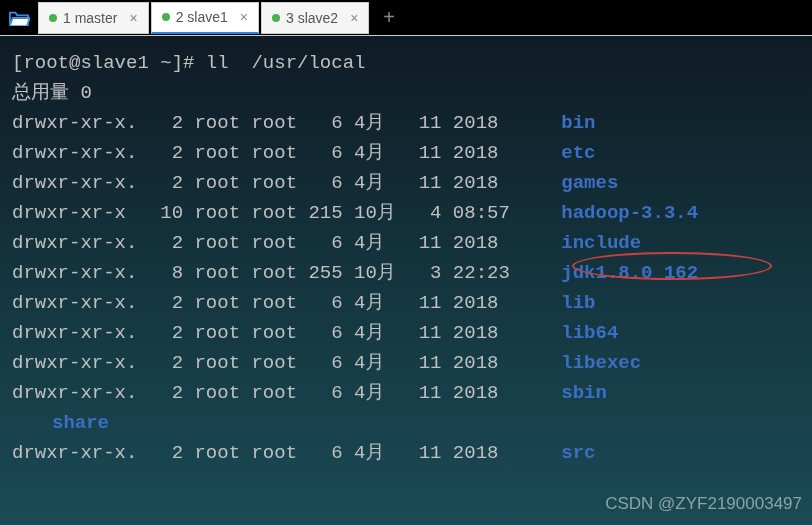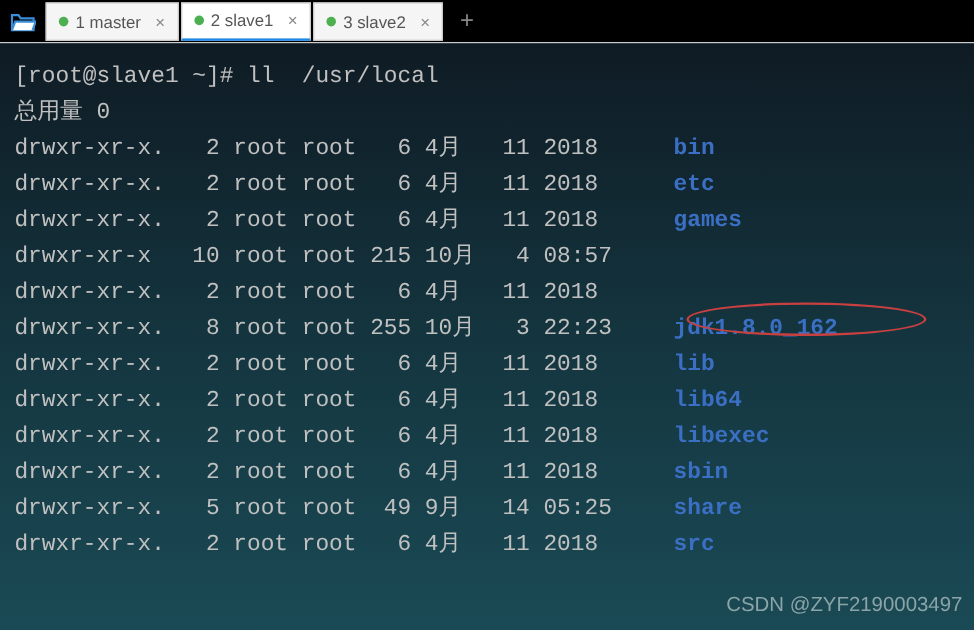--- a/index.html
+++ b/index.html
@@ -141,25 +141,25 @@
   <div class="add-tab">+</div>
 </div>
 
 <div class="terminal">
   <div class="term-line"><span class="prompt-start">[root@slave1 ~]# </span><span class="cmd">ll  /usr/local</span></div>
   <div class="term-line"><span>总用量 0</span></div>
   <div id="listing-container">
       <div class="term-line"><span class="file-perm">drwxr-xr-x.   2 root root   6 4月   11 2018  </span><span class="dir-name">bin</span></div>
       <div class="term-line"><span class="file-perm">drwxr-xr-x.   2 root root   6 4月   11 2018  </span><span class="dir-name">etc</span></div>
       <div class="term-line"><span class="file-perm">drwxr-xr-x.   2 root root   6 4月   11 2018  </span><span class="dir-name">games</span></div>
-      <div class="term-line"><span class="file-perm">drwxr-xr-x   10 root root 215 10月   4 08:57 </span></div>
-      <div class="term-line"><span class="file-perm">drwxr-xr-x.   2 root root   6 4月   11 2018  </span></div>
+      <div class="term-line"><span class="file-perm">drwxr-xr-x   10 root root 215 10月   4 08:57 </span><span class="dir-name">hadoop-3.3.4</span></div>
+      <div class="term-line"><span class="file-perm">drwxr-xr-x.   2 root root   6 4月   11 2018  </span><span class="dir-name">include</span></div>
       <div class="term-line"><span class="file-perm">drwxr-xr-x.   8 root root 255 10月   3 22:23 </span><span class="dir-name">jdk1.8.0_162</span></div>
       <div class="term-line"><span class="file-perm">drwxr-xr-x.   2 root root   6 4月   11 2018  </span><span class="dir-name">lib</span></div>
       <div class="term-line"><span class="file-perm">drwxr-xr-x.   2 root root   6 4月   11 2018  </span><span class="dir-name">lib64</span></div>
       <div class="term-line"><span class="file-perm">drwxr-xr-x.   2 root root   6 4月   11 2018  </span><span class="dir-name">libexec</span></div>
       <div class="term-line"><span class="file-perm">drwxr-xr-x.   2 root root   6 4月   11 2018  </span><span class="dir-name">sbin</span></div>
-      <div class="term-line"><span class="file-perm">drwxr-xr-x.   5 root root  49 9月   14 05:25 </span><span class="dir-name">share</span></div>
+      <div class="term-line"><span class="dir-name">share</span></div>
       <div class="term-line"><span class="file-perm">drwxr-xr-x.   2 root root   6 4月   11 2018  </span><span class="dir-name">src</span></div>
     </div>
   <div class="highlight-circle"></div>
   <div class="watermark">CSDN @ZYF2190003497</div>
 </div>
 
 </body></html>

